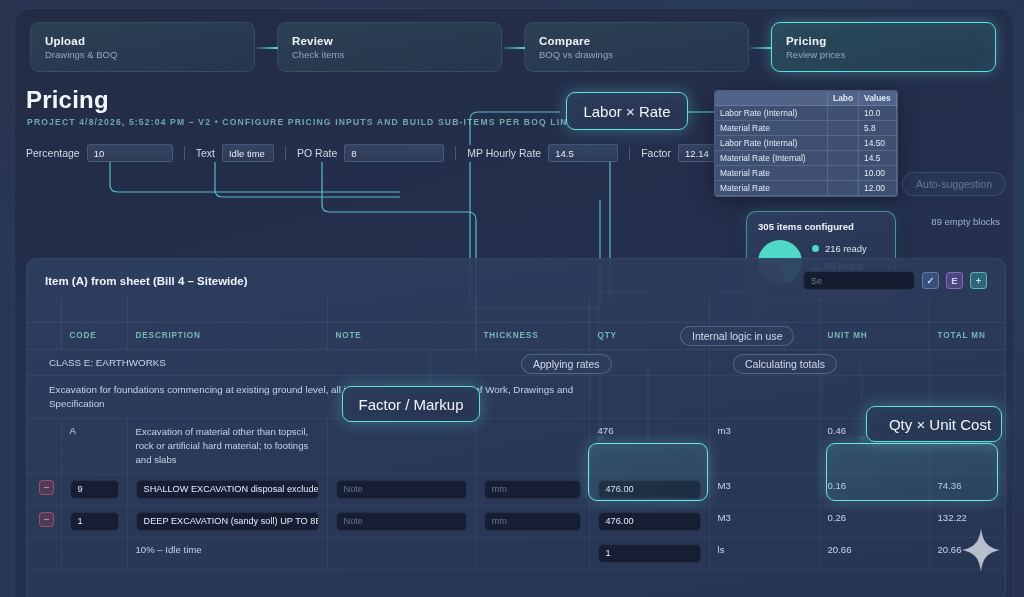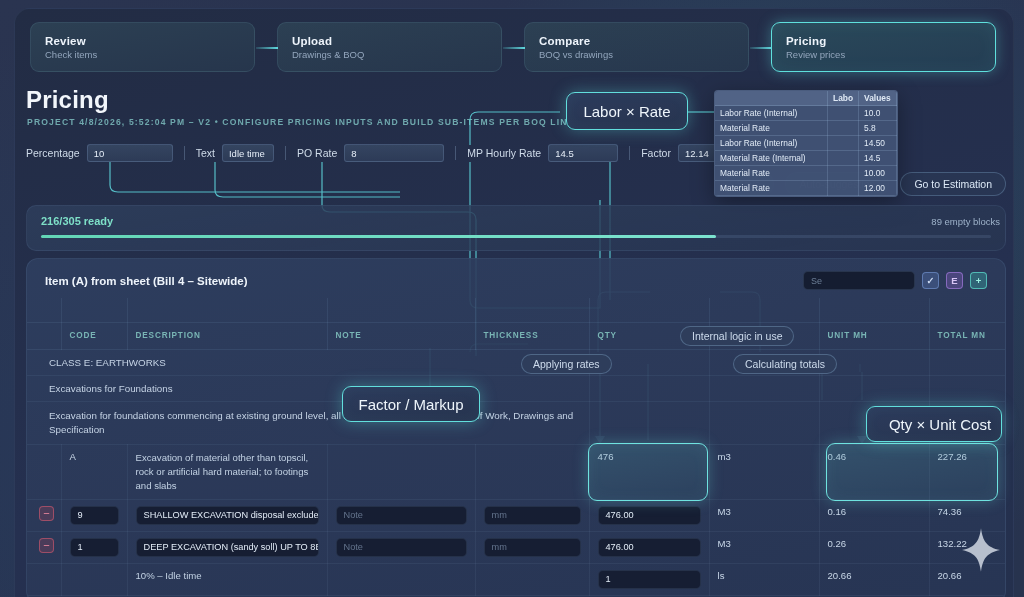--- a/index.html
+++ b/index.html
@@ -269,26 +269,26 @@
   .sparkle { position: absolute; left: 962px; top: 528px; width: 38px; height: 44px; }
 </style>
 </head>
 <body>
 
 <div id="app">
   <div class="outer-frame"></div>
 
   <div class="stepper">
     <div class="step">
+      <div class="s-title">Upload</div>
+      <div class="s-sub">Drawings &amp; BOQ</div>
+    </div>
+    <div class="step">
       <div class="s-title">Review</div>
       <div class="s-sub">Check items</div>
-    </div>
-    <div class="step">
-      <div class="s-title">Upload</div>
-      <div class="s-sub">Drawings &amp; BOQ</div>
     </div>
     <div class="step">
       <div class="s-title">Compare</div>
       <div class="s-sub">BOQ vs drawings</div>
     </div>
     <div class="step active">
       <div class="s-title">Pricing</div>
       <div class="s-sub">Review prices</div>
     </div>
   </div>
@@ -309,21 +309,20 @@
     <span class="inp-label">MP Hourly Rate</span>
     <div class="inp-box w-mp">14.5</div>
     <span class="inp-sep"></span>
     <span class="inp-label">Factor</span>
     <div class="inp-box w-factor">12.14</div>
   </div>
 
   <div class="actions">
     <div class="btn faded">Save</div>
     <div class="btn faded">Auto-suggestion</div>
-    <div class="btn primary">Go to Estimation</div>
   </div>
 
   <svg class="wires" viewBox="0 0 1024 597">
     <defs>
       <linearGradient id="wireg" x1="0" y1="0" x2="1" y2="0">
         <stop offset="0%" stop-color="#5fd8de" stop-opacity="0.85"></stop>
         <stop offset="100%" stop-color="#5fd8de" stop-opacity="0.55"></stop>
       </linearGradient>
     </defs>
     <g fill="none" stroke="#5fd8de" stroke-width="1.2" opacity="0.85">
@@ -402,28 +401,38 @@
         </tr>
         <tr>
           <td class="lbl">Material Rate</td>
           <td class="mid"></td>
           <td>12.00</td>
         </tr>
       </tbody>
     </table>
   </div>
 
-  <div class="progress-card">
-    <div class="progress-label">216/305 ready</div>
-    <div class="progress-track">
-      <div class="progress-fill" style="width: 71%;"></div>
+  <div class="empty-blocks-note">89 empty blocks</div>
+
+  <div class="donut-card">
+    <div class="donut-title">305 items configured</div>
+    <div class="donut-body">
+      <div class="pie" style="background: conic-gradient(from -90deg, rgb(79, 217, 198) 0deg, rgb(79, 217, 198) 254.95deg, rgb(110, 124, 142) 254.95deg, rgb(110, 124, 142) 360deg);"></div>
+      <div>
+        <div class="legend-row">
+          <span class="dot" style="background:#4fd9c6"></span>
+          <span>216 ready</span>
+        </div>
+        <div class="legend-row">
+          <span class="dot" style="background:#8894a6"></span>
+          <span>89 empty blocks</span>
+        </div>
+      </div>
     </div>
   </div>
-  <div class="empty-blocks-note">89 empty blocks</div>
-
 
   <div class="main-panel">
     <div class="panel-head">
       <div class="panel-title">Item (A) from sheet (Bill 4 – Sitewide)</div>
       <div class="panel-tools">
         <div class="search-box">Se</div>
         <div class="icon-btn icon-check">✓</div>
         <div class="icon-btn icon-e">E</div>
         <div class="icon-btn icon-plus">+</div>
       </div>
@@ -467,27 +476,20 @@
       </thead>
       <tbody>
         <tr class="section">
           <td colspan="5">CLASS E: EARTHWORKS</td>
           <td></td>
             <td></td>
           <td></td>
             <td></td>
         </tr>
         <tr class="section">
-          <td colspan="5">Excavations for Foundations</td>
-          <td></td>
-            <td></td>
-          <td></td>
-            <td></td>
-        </tr>
-        <tr class="section">
           <td colspan="5" class="desc-long">Excavation for foundations commencing at existing ground level, all in ascordance with the Scope of Work, Drawings and Specification</td>
           <td></td>
             <td></td>
           <td></td>
             <td></td>
         </tr>
 
         <tr>
           <td></td>
           <td class="code-cell">A</td>

